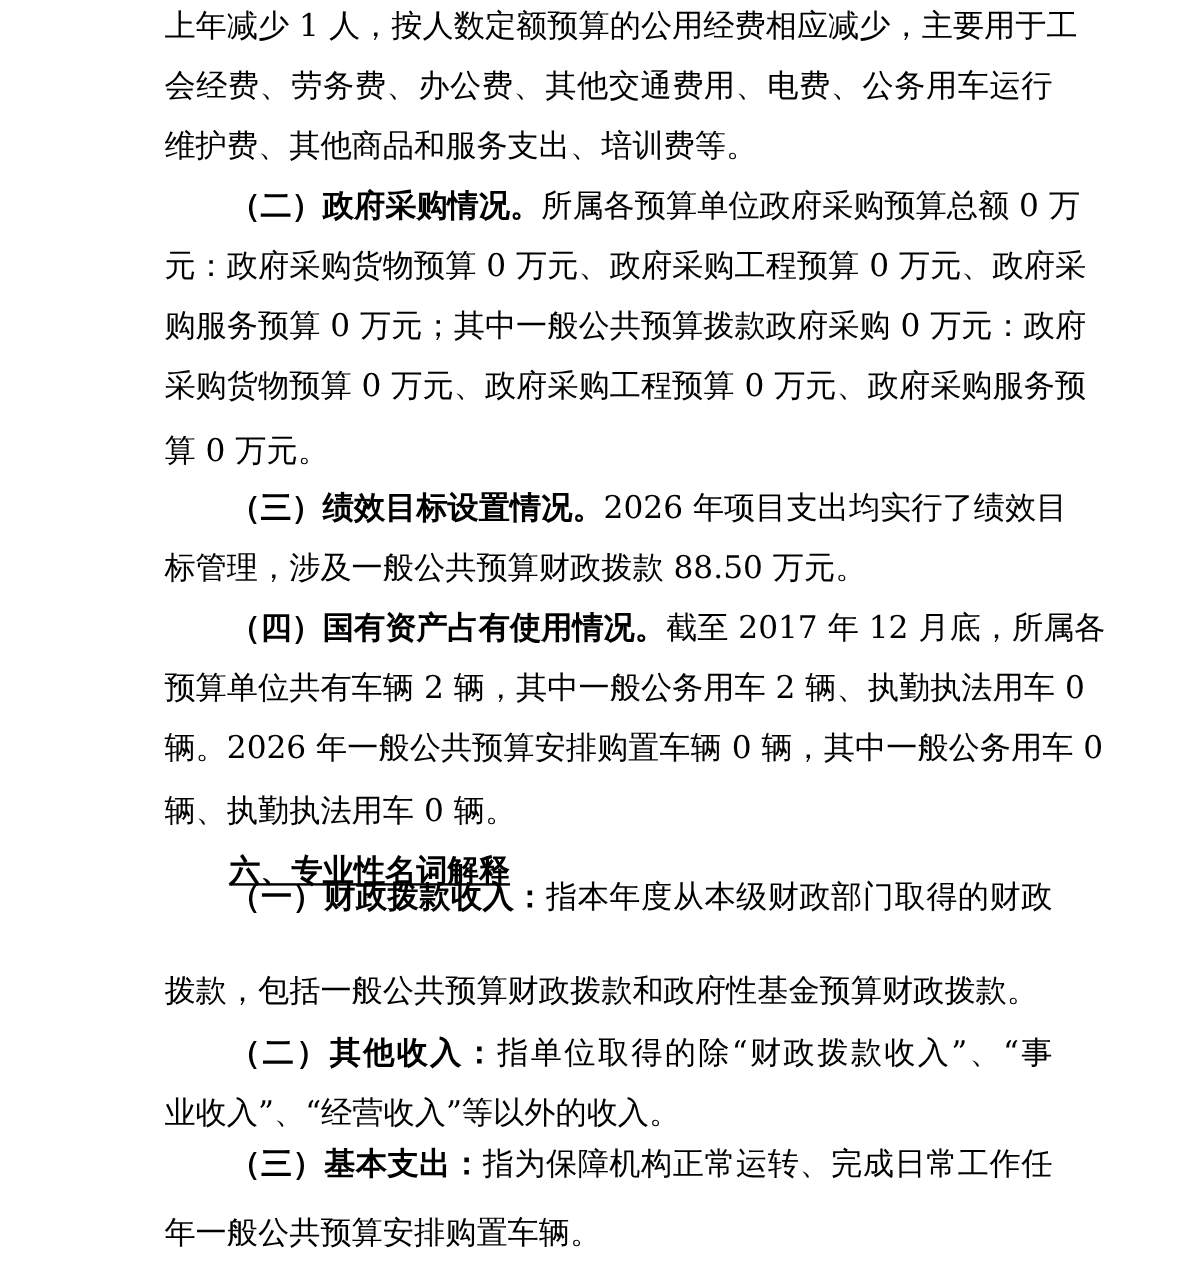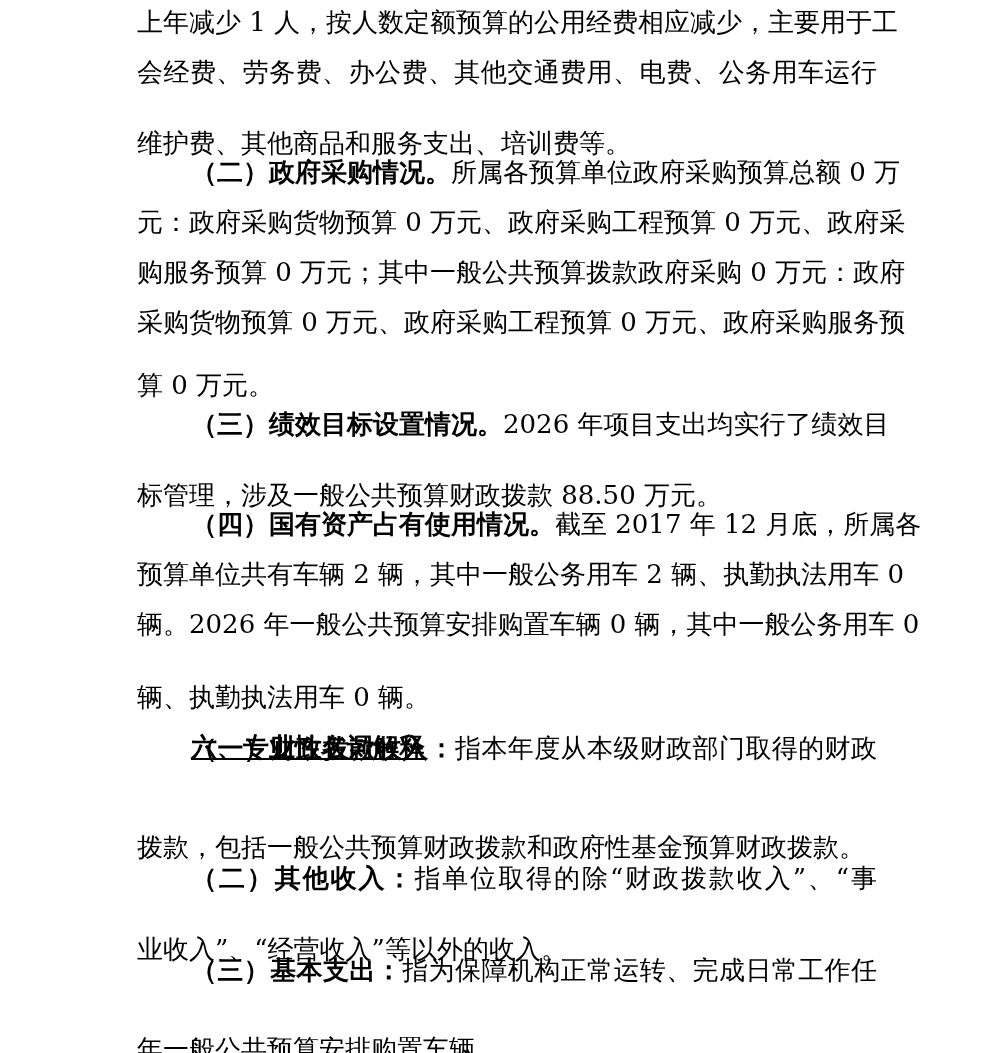--- a/index.html
+++ b/index.html
@@ -1,42 +1,42 @@
 <!DOCTYPE html>
 <html><head>
 <meta charset="utf-8">
 <style>
   html, body { margin:0; padding:0; background:#ffffff; }
   body { width:1000px; height:1053px; position:relative; overflow:hidden;
          font-family: "DejaVu Serif", "Liberation Serif", serif; color:#000; }
   .page { position:absolute; left:137px; top:0; width:740px; }
   .line { position:absolute; left:0; height:40px; line-height:40px; font-size:26px;
           white-space:nowrap; text-align:justify; text-align-last:justify; width:740px; }
-  .line.short { text-align-last:left;margin-top:21px; }
+  .line.short { text-align-last:left; }
   .line.indent { left:54px; width:686px; }
   .line.indent.short { width:auto;text-decoration:underline; }
   .b { font-weight:bold; }
   .heading { font-family:"DejaVu Sans","Liberation Sans",sans-serif; font-weight:bold; }
 </style>
 </head>
 <body>
 
 <div class="page">
 
   <div class="line" style="top:2px">上年减少 1 人，按人数定额预算的公用经费相应减少，主要用于工</div>
   <div class="line" style="top:52px">会经费、劳务费、办公费、其他交通费用、电费、公务用车运行</div>
   <div class="line short" style="top:102px">维护费、其他商品和服务支出、培训费等。</div>
 
   <div class="line indent" style="top:152px">
     <span class="b">（二）政府采购情况。</span><span>所属各预算单位政府采购预算总额 0 万</span>
   </div>
   <div class="line" style="top:202px">元：政府采购货物预算 0 万元、政府采购工程预算 0 万元、政府采</div>
   <div class="line" style="top:252px">购服务预算 0 万元；其中一般公共预算拨款政府采购 0 万元：政府</div>
   <div class="line" style="top:302px">采购货物预算 0 万元、政府采购工程预算 0 万元、政府采购服务预</div>
-  <div class="line short" style="top:344px">算 0 万元。</div>
+  <div class="line short" style="top:356px">算 0 万元。</div>
 
   <div class="line indent" style="top:404px">
     <span class="b">（三）绩效目标设置情况。</span><span>2026 年项目支出均实行了绩效目</span>
   </div>
   <div class="line short" style="top:454px">标管理，涉及一般公共预算财政拨款 88.50 万元。</div>
 
   <div class="line indent" style="top:504px">
     <span class="b">（四）国有资产占有使用情况。</span><span>截至 2017 年 12 月底，所属各</span>
   </div>
   <div class="line" style="top:554px">预算单位共有车辆 2 辆，其中一般公务用车 2 辆、执勤执法用车 0</div>

